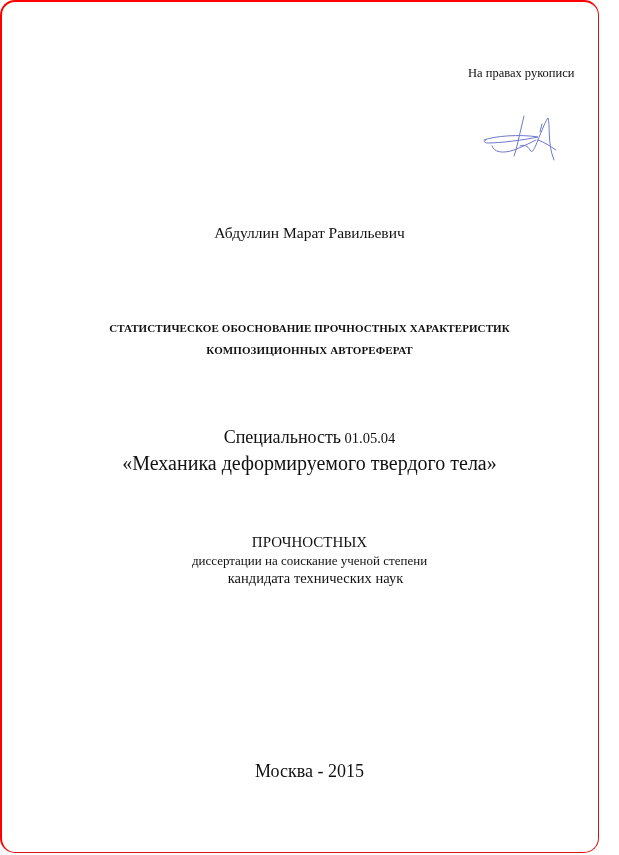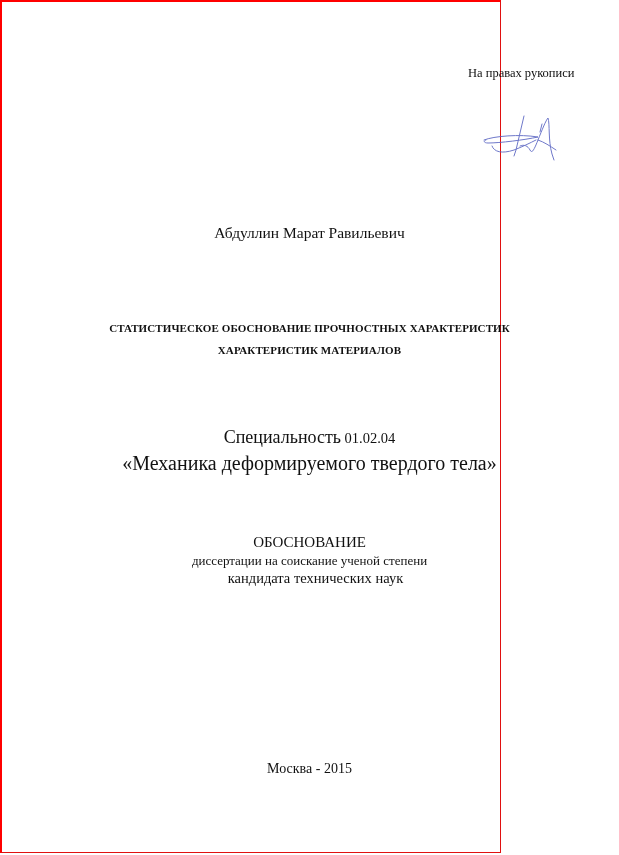--- a/index.html
+++ b/index.html
@@ -12,28 +12,29 @@
       height: 855px;
       position: relative;
       overflow: hidden;
       font-family: "Liberation Serif", "DejaVu Serif", serif;
       color: #111111;
     }
     .page-frame {
       position: absolute;
       left: 0;
       top: 0;
-      width: 501px;
+      width: 599px;
       height: 853px;
       border-left: 2px solid #ff0000;
       border-top: 2px solid #ff0000;
       border-right: 1px solid #e01010;
       border-bottom: 1px solid #e01010;
       box-sizing: border-box;
       background: #ffffff;
+      border-radius: 15px;
     }
     .abs {
       position: absolute;
       white-space: nowrap;
     }
     .center {
       left: 0;
       width: 615px;
       text-align: center;
     }
@@ -81,21 +82,21 @@
       top: 551px;
       font-size: 13px;
     }
     .doc-desc-2 {
       top: 568px;
       font-size: 14.5px;
       margin-left: 6px;
     }
     .city-year {
       top: 759px;
-      font-size: 14px;
+      font-size: 18px;
     }
   </style>
 </head>
 <body>
 
 <div class="page-frame">
 
   <div class="abs rights">На правах рукописи</div>
 
   <div class="abs signature">
@@ -107,27 +108,27 @@
         <path d="M40 36 C 44 34, 48 36, 50 40 C 52 44, 54 40, 58 30 C 62 20, 66 10, 68 8 C 70 14, 68 30, 72 44 L 74 50"></path>
         <path d="M58 30 C 64 32, 70 36, 76 40"></path>
         <path d="M62 14 L 60 22"></path>
       </g>
     </svg>
   </div>
 
   <div class="abs center author">Абдуллин Марат Равильевич</div>
 
   <div class="abs center title-line title-1">СТАТИСТИЧЕСКОЕ ОБОСНОВАНИЕ ПРОЧНОСТНЫХ ХАРАКТЕРИСТИК</div>
-  <div class="abs center title-line title-2">ХАРАКТЕРИСТИК МАТЕРИАЛОВ</div>
+  <div class="abs center title-line title-2">КОМПОЗИЦИОННЫХ АВТОРЕФЕРАТ</div>
 
   <div class="abs center specialty">
     <span class="label">Специальность</span>
-    <span class="code">01.02.04</span>
+    <span class="code">01.05.04</span>
   </div>
   <div class="abs center specialty-name">«Механика деформируемого твердого тела»</div>
 
-  <div class="abs center doc-type">ОБОСНОВАНИЕ</div>
+  <div class="abs center doc-type">ПРОЧНОСТНЫХ</div>
   <div class="abs center doc-desc-1">диссертации на соискание ученой степени</div>
   <div class="abs center doc-desc-2">кандидата технических наук</div>
 
   <div class="abs center city-year">Москва - 2015</div>
 
 </div>
 
 </body></html>

